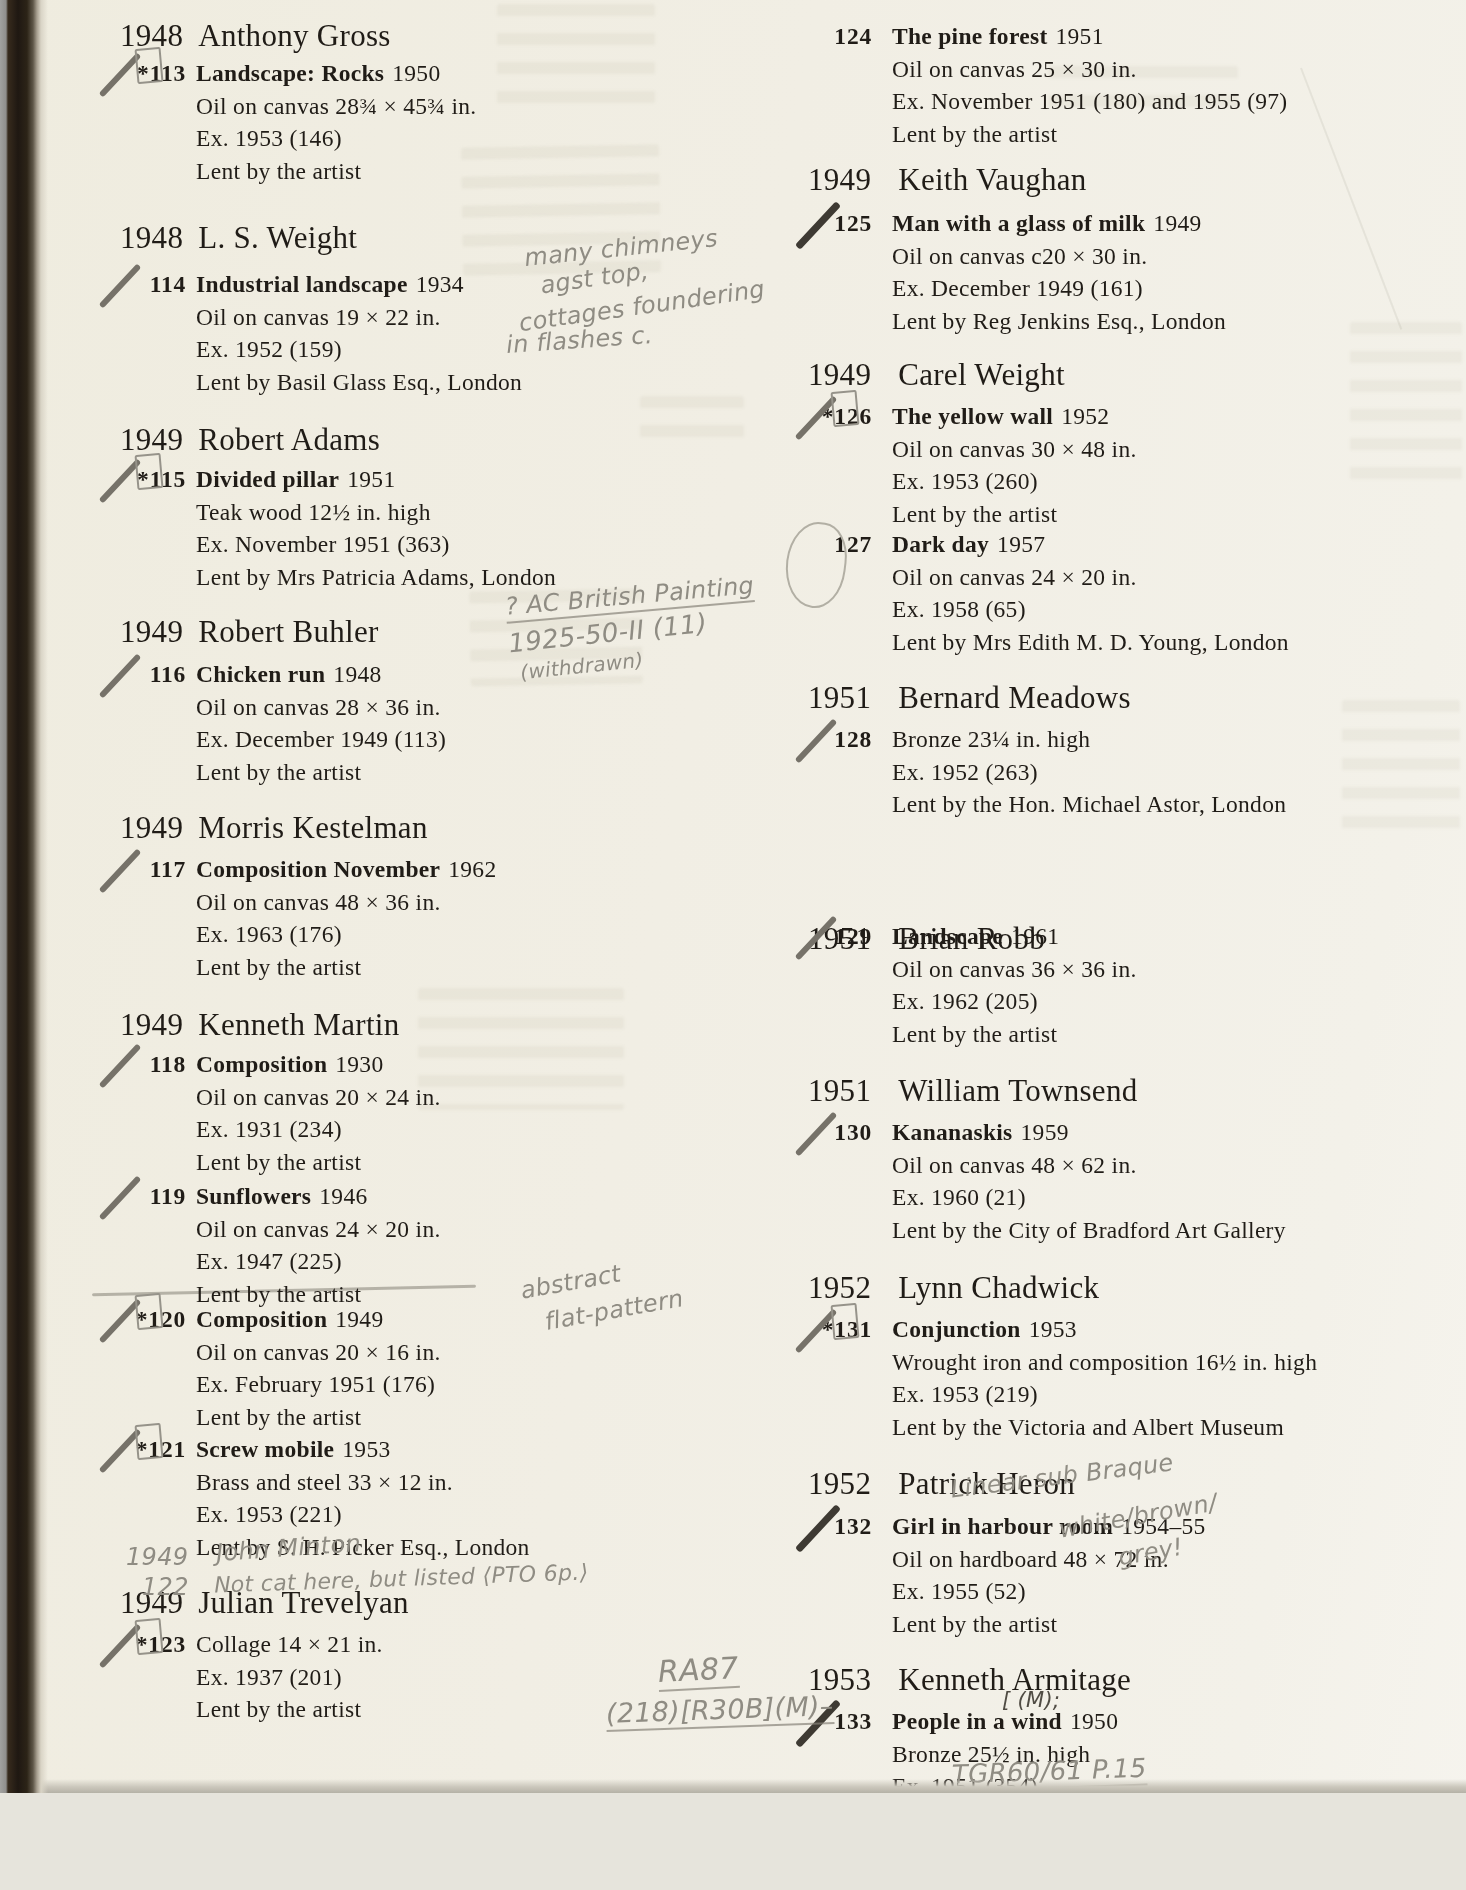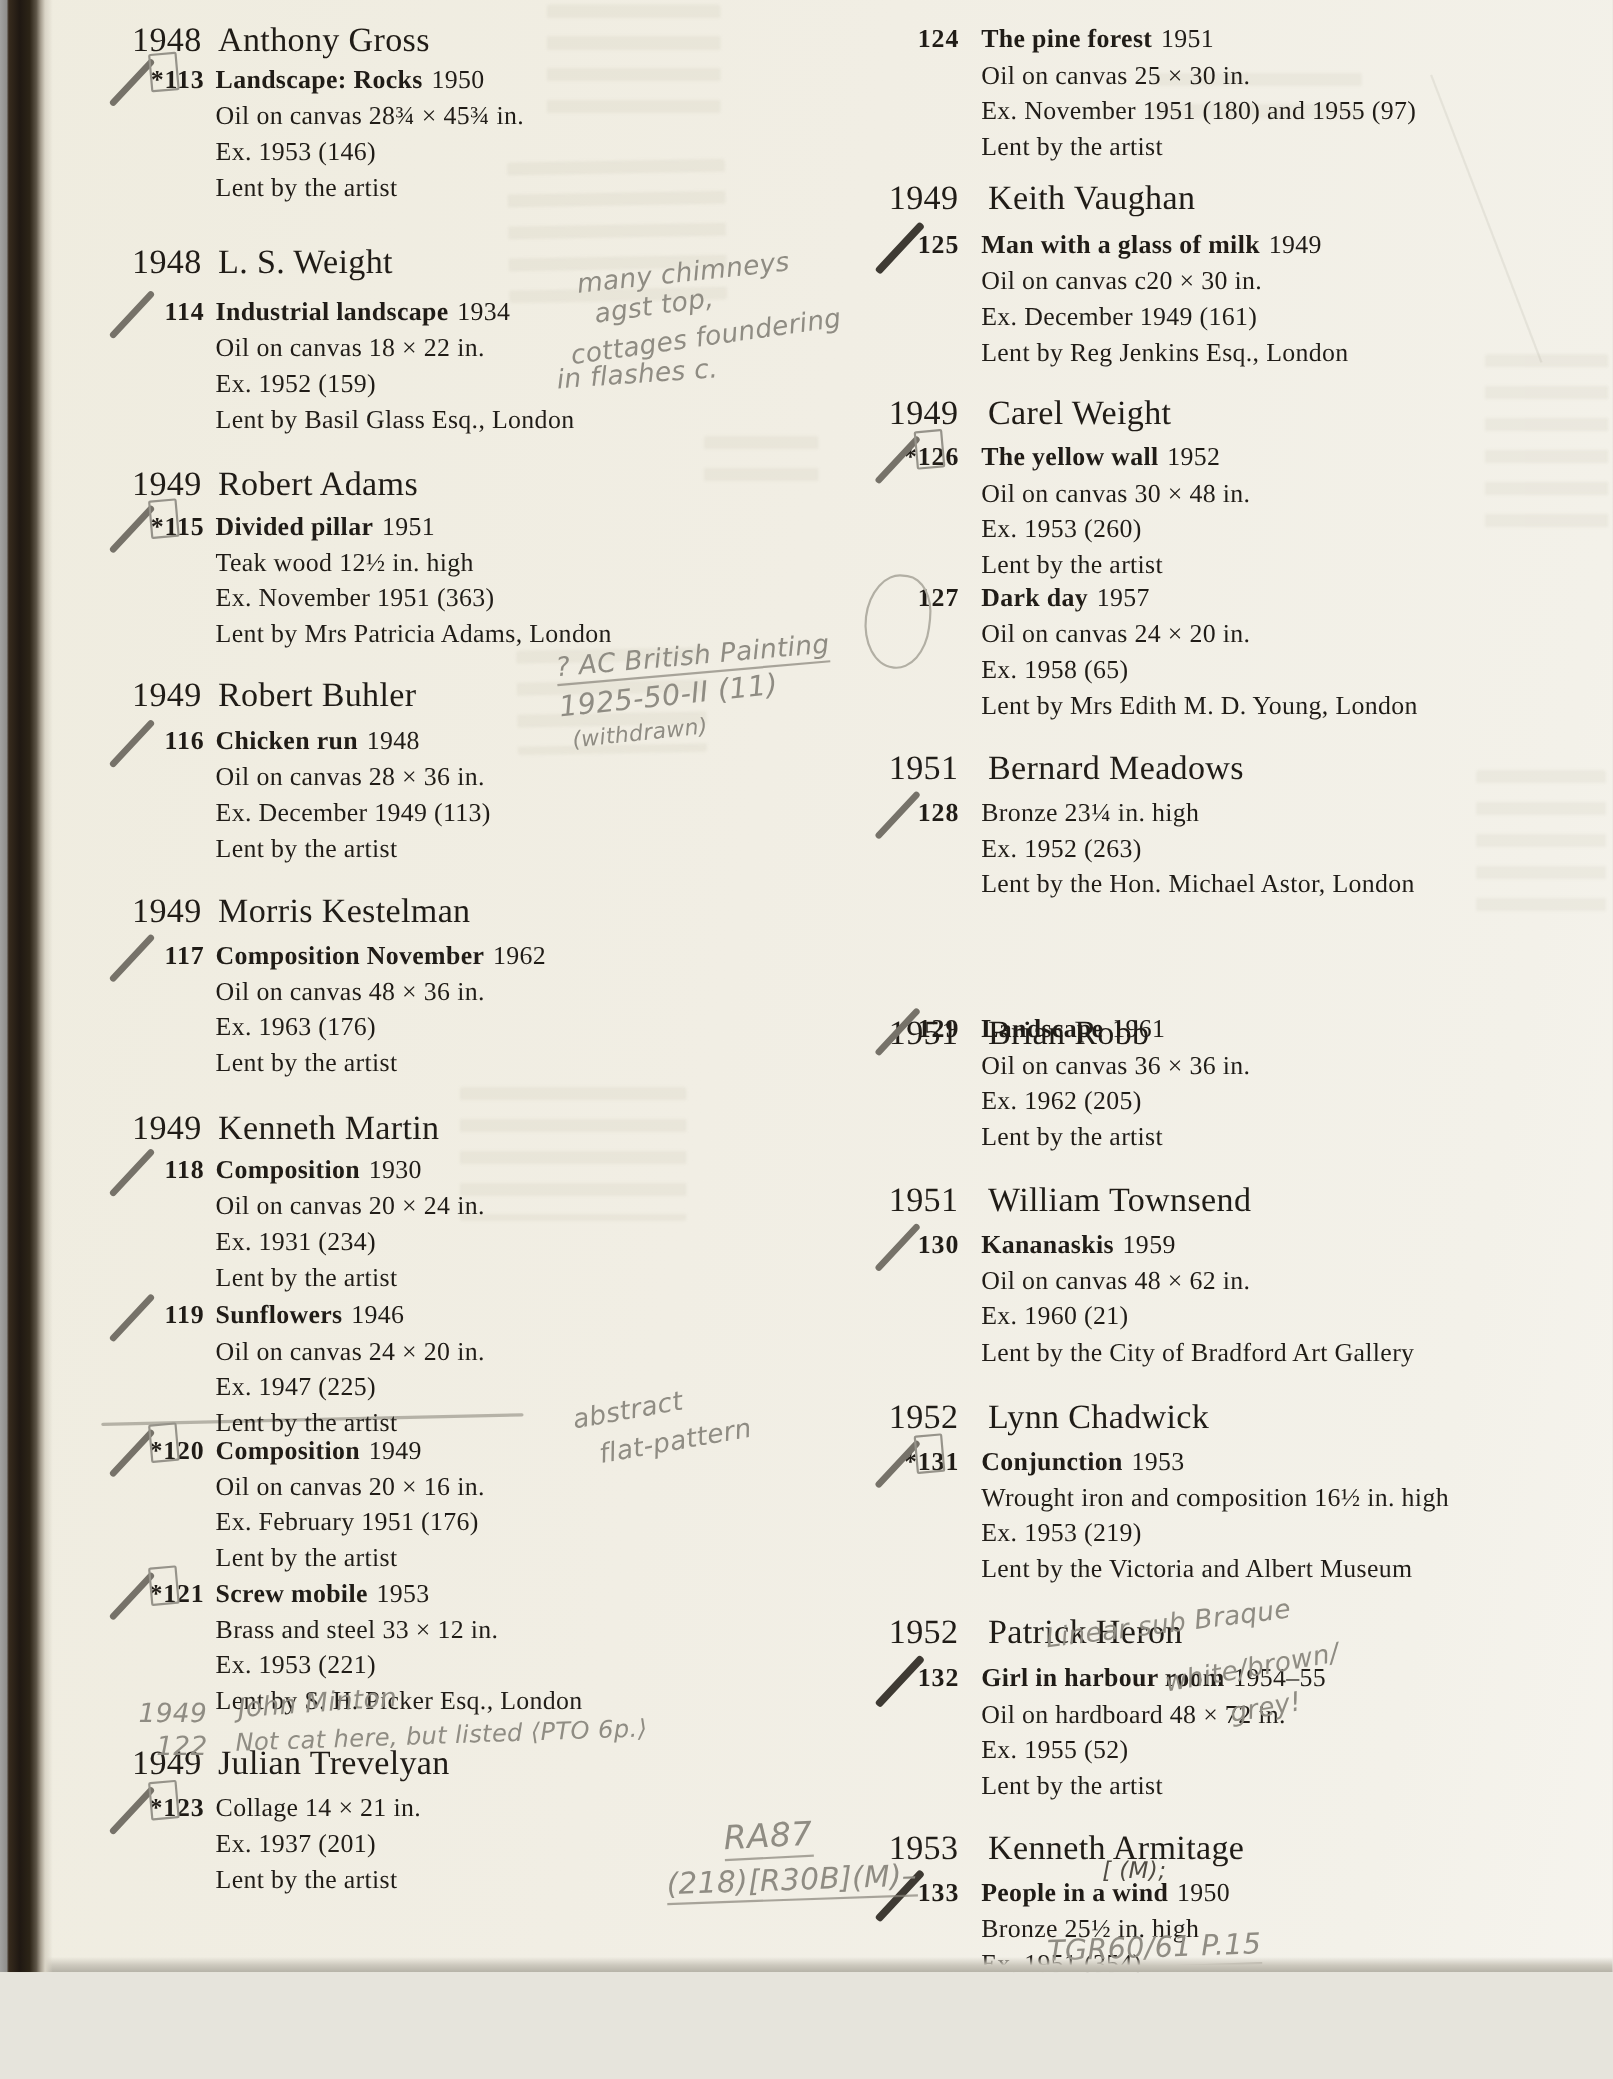--- a/index.html
+++ b/index.html
@@ -69,21 +69,21 @@
         <div><span class="t">Landscape: Rocks</span><span class="d">1950</span></div>
         <div>Oil on canvas 28¾ × 45¾ in.</div>
         <div>Ex. 1953 (146)</div>
         <div>Lent by the artist</div>
       </div>
       <div class="head head-left" style="left: 120px; top: 218px;"><span class="year">1948</span><span class="artist">L. S. Weight</span></div>
       <div class="entry col-left" style="left: 196px; top: 268px;">
         <span class="mark-check"></span>
         <span class="num">114</span>
         <div><span class="t">Industrial landscape</span><span class="d">1934</span></div>
-        <div>Oil on canvas 18 × 22 in.</div>
+        <div>Oil on canvas 19 × 22 in.</div>
         <div>Ex. 1952 (159)</div>
         <div>Lent by Basil Glass Esq., London</div>
       </div>
       <div class="head head-left" style="left: 120px; top: 420px;"><span class="year">1949</span><span class="artist">Robert Adams</span></div>
       <div class="entry col-left" style="left: 196px; top: 463px;">
         <span class="mark-check"></span>
         <span class="star-box"></span>
         <span class="num">*115</span>
         <div><span class="t">Divided pillar</span><span class="d">1951</span></div>
         <div>Teak wood 12½ in. high</div>

